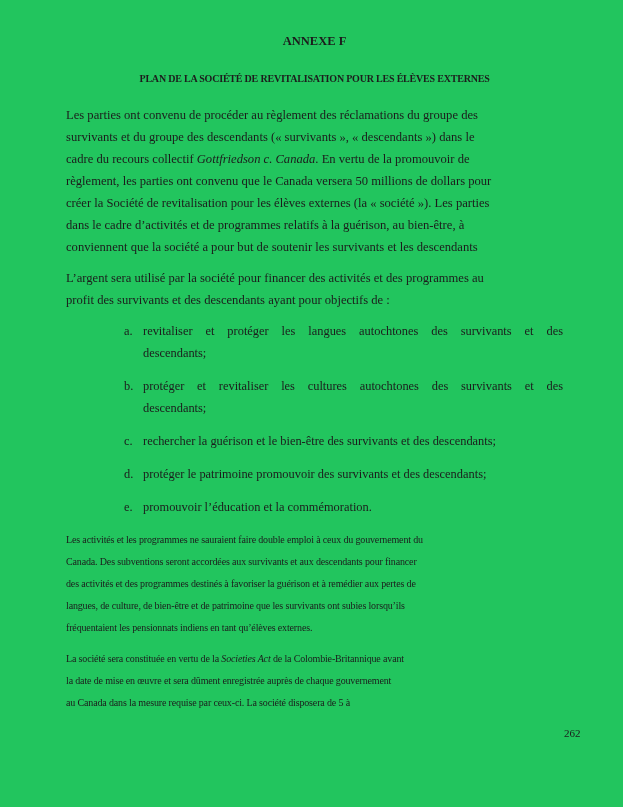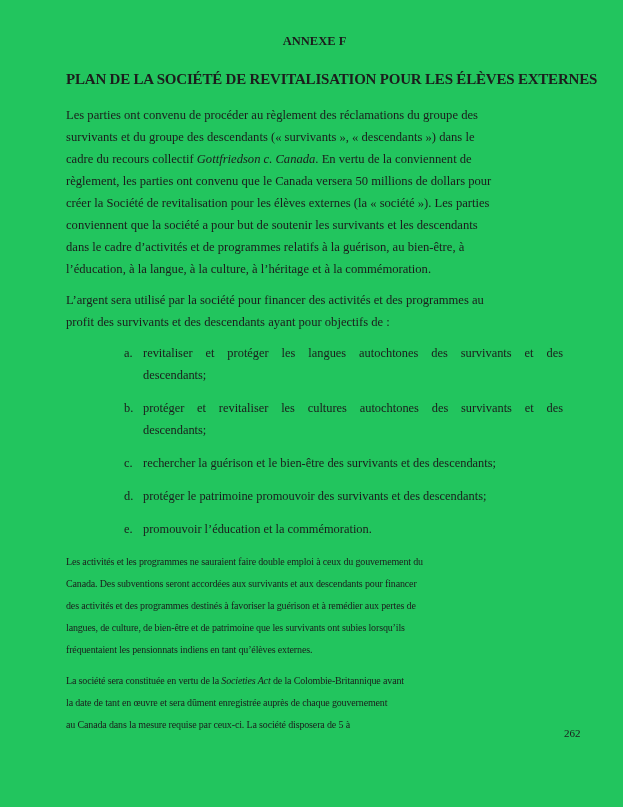--- a/index.html
+++ b/index.html
@@ -26,21 +26,21 @@
     text-align: center;
     font-weight: bold;
     font-size: 12.5px;
     line-height: 22px;
     margin: 0 0 16px 0;
     white-space: nowrap;
   }
   .h2 {
     text-align: center;
     font-weight: bold;
-    font-size: 15px;
+    font-size: 10px;
     letter-spacing: -0.2px;
     line-height: 22px;
     margin: 0 0 14px 0;
     white-space: nowrap;
   }
   .block {
     margin: 0 0 9px 0;
     font-size: 12.6px;
     line-height: 22px;
   }
@@ -84,26 +84,25 @@
 <body>
 
 <div class="page">
   <div class="content">
     <div class="h1">ANNEXE F</div>
     <div class="h2">PLAN DE LA SOCIÉTÉ DE REVITALISATION POUR LES ÉLÈVES EXTERNES</div>
     <div id="doc-body">
         <div class="block paragraph">
           <div class="line"><span>Les parties ont convenu de procéder au règlement des réclamations du groupe des</span></div>
           <div class="line"><span>survivants et du groupe des descendants (« survivants », « descendants ») dans le</span></div>
-          <div class="line"><span>cadre du recours collectif </span><em>Gottfriedson c. Canada</em><span>. En vertu de la conviennent de</span></div>
+          <div class="line"><span>cadre du recours collectif </span><em>Gottfriedson c. Canada</em><span>. En vertu de la promouvoir de</span></div>
           <div class="line"><span>règlement, les parties ont convenu que le Canada versera 50 millions de dollars pour</span></div>
           <div class="line"><span>créer la Société de revitalisation pour les élèves externes (la « société »). Les parties</span></div>
+          <div class="line"><span>dans le cadre d’activités et de programmes relatifs à la guérison, au bien-être, à</span></div>
           <div class="line"><span>conviennent que la société a pour but de soutenir les survivants et les descendants</span></div>
-          <div class="line"><span>dans le cadre d’activités et de programmes relatifs à la guérison, au bien-être, à</span></div>
-          <div class="line"><span>l’éducation, à la langue, à la culture, à l’héritage et à la commémoration.</span></div>
         </div>
         <div class="block paragraph">
           <div class="line"><span>L’argent sera utilisé par la société pour financer des activités et des programmes au</span></div>
           <div class="line"><span>profit des survivants et des descendants ayant pour objectifs de :</span></div>
         </div>
         <div class="block list-item">
           <span class="marker">a.</span>
           <div class="li-content">
             <div class="line just"><span>revitaliser et protéger les langues autochtones des survivants et des</span></div>
             <div class="line"><span>descendants;</span></div>
@@ -136,19 +135,19 @@
         </div>
         <div class="block paragraph dense">
           <div class="line"><span>Les activités et les programmes ne sauraient faire double emploi à ceux du gouvernement du</span></div>
           <div class="line"><span>Canada. Des subventions seront accordées aux survivants et aux descendants pour financer</span></div>
           <div class="line"><span>des activités et des programmes destinés à favoriser la guérison et à remédier aux pertes de</span></div>
           <div class="line"><span>langues, de culture, de bien-être et de patrimoine que les survivants ont subies lorsqu’ils</span></div>
           <div class="line"><span>fréquentaient les pensionnats indiens en tant qu’élèves externes.</span></div>
         </div>
         <div class="block paragraph dense">
           <div class="line"><span>La société sera constituée en vertu de la </span><em>Societies Act</em><span> de la Colombie-Britannique avant</span></div>
-          <div class="line"><span>la date de tant en œuvre et sera dûment enregistrée auprès de chaque gouvernement</span></div>
+          <div class="line"><span>la date de mise en œuvre et sera dûment enregistrée auprès de chaque gouvernement</span></div>
           <div class="line"><span>au Canada dans la mesure requise par ceux-ci. La société disposera de 5 à</span></div>
         </div>
       </div>
   </div>
   <div class="page-number">262</div>
 </div>
 
 </body></html>

